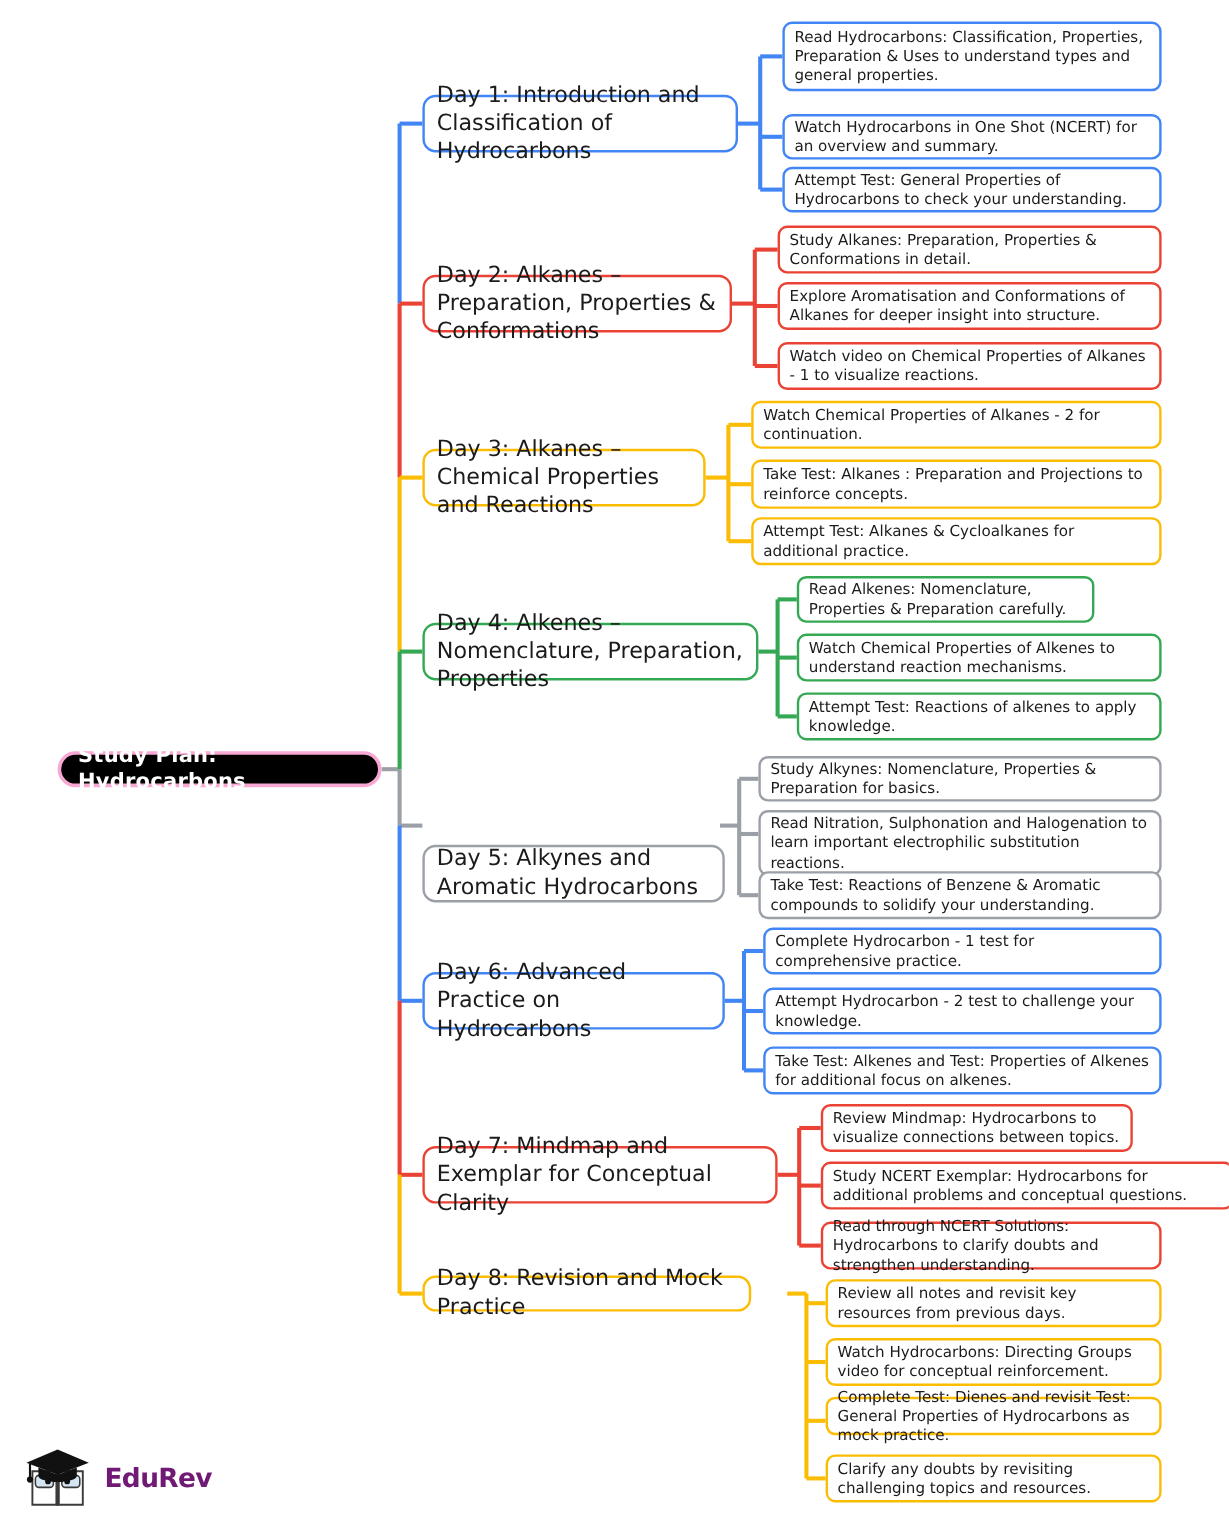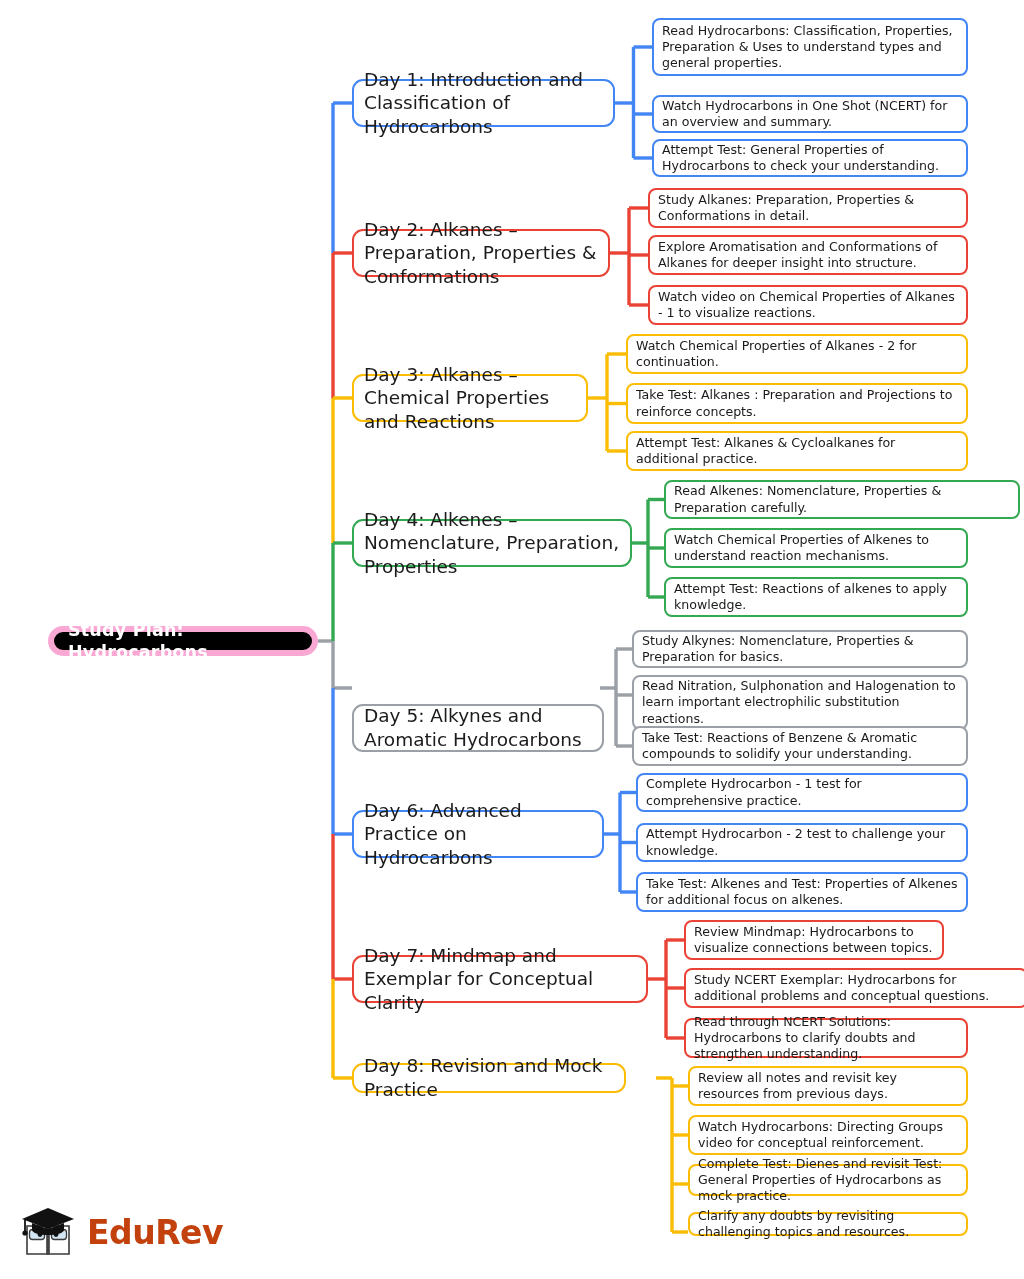--- a/index.html
+++ b/index.html
@@ -12,38 +12,38 @@
 
   
   .node{
     position:absolute;box-sizing:border-box;
     display:flex;align-items:center;justify-content:center;
     background:#ffffff;
     border-style:solid;border-radius:9px;
     line-height:1.28;
   }
   .root-node{
-    background:#000000;color:#ffffff;border:6px solid #f9a8d4;
+    background:#000000;color:#ffffff;border:3px solid #f9a8d4;
     border-radius:18px;font-weight:bold;font-size:17.5px;
     letter-spacing:.2px;padding:0 14px;
   }
   .day-node{
     border-width:2.6px;border-radius:11px;font-size:18.5px;
     padding:4px 10px;color:#1b1b1b;
   }
   .leaf-node{
     border-width:2.2px;border-radius:8px;font-size:12.6px;
     padding:3px 8px;color:#1b1b1b;
   }
   .leaf-node .txt,.day-node .txt{display:block;width:100%;}
 
   
   #logo{position:absolute;left:18px;top:1204px;display:flex;align-items:center;gap:9px;}
   #logo .wordmark{
-    font-size:33px;font-weight:bold;color:#c2410c;letter-spacing:-0.5px;
+    font-size:22px;font-weight:bold;color:#701a75;letter-spacing:-0.5px;
     font-family:"DejaVu Sans","Liberation Sans",sans-serif;
   }
 </style>
 </head>
 <body>
 
 <svg id="mindmap" viewBox="0 0 1024 1279" xmlns="http://www.w3.org/2000/svg">
   <g id="connectors">
       <path d="M318 641 L333 641" stroke="#9AA0A6" stroke-width="3.4" stroke-linecap="butt" fill="none"></path>
       <path d="M333 103 L333 253" stroke="#4285F4" stroke-width="3.4" stroke-linecap="butt" fill="none"></path>
@@ -142,21 +142,21 @@
     </div>
     <div class="node leaf-node" style="left: 626px; top: 383px; width: 342px; height: 41px; border-color: rgb(251, 188, 4);">
       <span class="txt">Take Test: Alkanes : Preparation and Projections to reinforce concepts.</span>
     </div>
     <div class="node leaf-node" style="left: 626px; top: 431px; width: 342px; height: 40px; border-color: rgb(251, 188, 4);">
       <span class="txt">Attempt Test: Alkanes &amp; Cycloalkanes for additional practice.</span>
     </div>
     <div class="node day-node" style="left: 352px; top: 519px; width: 280px; height: 48px; border-color: rgb(52, 168, 83);">
       <span class="txt">Day 4: Alkenes – Nomenclature, Preparation, Properties</span>
     </div>
-    <div class="node leaf-node" style="left: 664px; top: 480px; width: 356px; height: 39px; border-color: rgb(52, 168, 83);">
+    <div class="node leaf-node" style="left: 664px; top: 480px; width: 248px; height: 39px; border-color: rgb(52, 168, 83);">
       <span class="txt">Read Alkenes: Nomenclature, Properties &amp; Preparation carefully.</span>
     </div>
     <div class="node leaf-node" style="left: 664px; top: 528px; width: 304px; height: 40px; border-color: rgb(52, 168, 83);">
       <span class="txt">Watch Chemical Properties of Alkenes to understand reaction mechanisms.</span>
     </div>
     <div class="node leaf-node" style="left: 664px; top: 577px; width: 304px; height: 40px; border-color: rgb(52, 168, 83);">
       <span class="txt">Attempt Test: Reactions of alkenes to apply knowledge.</span>
     </div>
     <div class="node day-node" style="left: 352px; top: 664px; width: 252px; height: 48px; border-color: rgb(154, 160, 166); margin-top: 40px;">
       <span class="txt">Day 5: Alkynes and Aromatic Hydrocarbons</span>
@@ -199,21 +199,21 @@
     </div>
     <div class="node leaf-node" style="left: 688px; top: 1066px; width: 280px; height: 40px; border-color: rgb(251, 188, 4);">
       <span class="txt">Review all notes and revisit key resources from previous days.</span>
     </div>
     <div class="node leaf-node" style="left: 688px; top: 1115px; width: 280px; height: 40px; border-color: rgb(251, 188, 4);">
       <span class="txt">Watch Hydrocarbons: Directing Groups video for conceptual reinforcement.</span>
     </div>
     <div class="node leaf-node" style="left: 688px; top: 1164px; width: 280px; height: 32px; border-color: rgb(251, 188, 4);">
       <span class="txt">Complete Test: Dienes and revisit Test: General Properties of Hydrocarbons as mock practice.</span>
     </div>
-    <div class="node leaf-node" style="left: 688px; top: 1212px; width: 280px; height: 24px; border-color: rgb(251, 188, 4);">
+    <div class="node leaf-node" style="left: 688px; top: 1212px; width: 280px; height: 40px; border-color: rgb(251, 188, 4);">
       <span class="txt">Clarify any doubts by revisiting challenging topics and resources.</span>
     </div>
   </div>
 
 <div id="logo">
   <svg width="60" height="56" viewBox="0 0 60 56">
 
     <path d="M9 22 L29 22 L29 50 L9 50 Z" fill="#ffffff" stroke="#3b3b3b" stroke-width="1.6"></path>
     <path d="M31 22 L51 22 L51 50 L31 50 Z" fill="#ffffff" stroke="#3b3b3b" stroke-width="1.6"></path>
 

